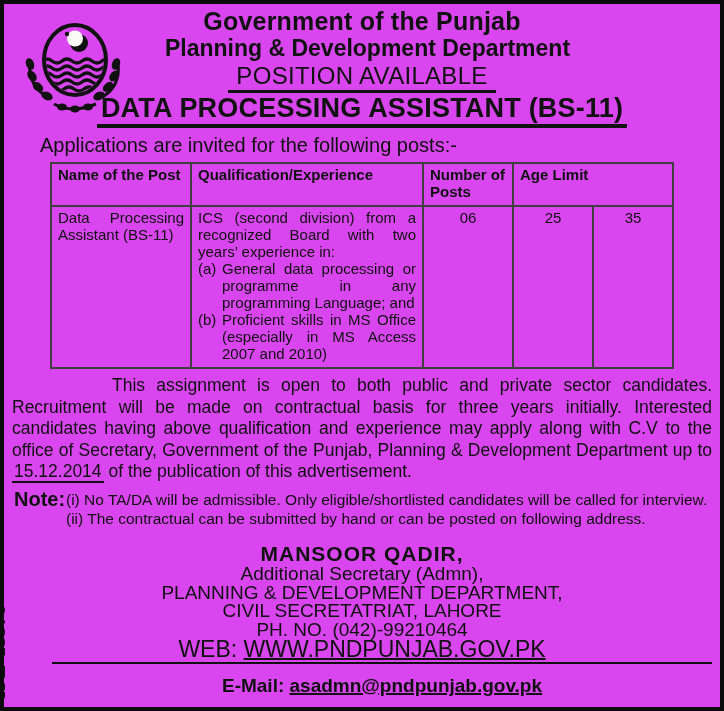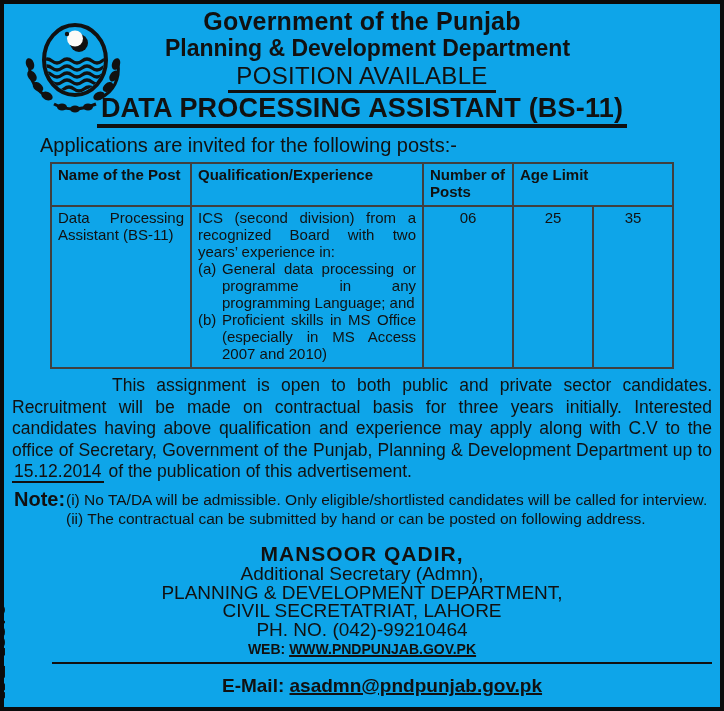--- a/index.html
+++ b/index.html
@@ -1,19 +1,19 @@
 <!DOCTYPE html>
 <html><head>
 <meta charset="utf-8">
 <style>
   html,body { margin:0; padding:0; background:#e8e8e6; }
   .ad {
     position:relative; box-sizing:border-box;
     width:724px; height:711px; margin:0 auto;
-    background:#0ea5e9; color:#111;
+    background:#d946ef; color:#111;
     border:4px solid #0b0b0b; overflow:hidden;
     font-family:"Liberation Sans", sans-serif;
   }
   
   .logo { position:absolute; left:16px; top:10px; width:106px; height:112px; }
   .hdr { text-align:center; padding-top:4px; }
   .org  { font-size:25px; font-weight:bold; line-height:27px; letter-spacing:.2px; }
   .dept { font-size:23px; font-weight:bold; line-height:26px;padding-left:11px; }
   .t1wrap { margin-top:2px; }
   .t1 { display:inline-block; font-size:24px; font-weight:normal; line-height:26px;
@@ -41,21 +41,21 @@
   .para .indent { display:inline-block; width:100px; }
   .date { font-weight:normal; border-bottom:2px solid #111; padding:0 2px; }
   
   .note { display:flex; margin:7px 6px 0 10px; font-size:15.5px; line-height:19px; }
   .note-label { flex:none; width:52px; font-weight:bold; font-size:20px; }
   .note-items { flex:1; }
   
   .contact { position:absolute; left:8px; right:8px; bottom:10px; text-align:center; }
   .c-name  { font-size:21px; font-weight:bold; line-height:22px; letter-spacing:1px; }
   .c-line  { font-size:19px; line-height:18.5px; }
-  .c-web   { font-size:14px; font-weight:bold; line-height:20px; }
+  .c-web   { font-size:23px; font-weight:normal; line-height:20px; }
   .c-web .lnk, .c-email .lnk { text-decoration:underline; text-decoration-thickness:2px; }
   .c-email-row { border-top:2px solid #111; margin:3px 0 0 40px; padding-top:11px; }
   .c-email { font-size:19px; font-weight:bold; line-height:22px; }
   
   .refcode { position:absolute; left:6px; bottom:8px;
              transform:rotate(-90deg); transform-origin:0 100%;
              font-family:"Liberation Serif", serif; font-weight:bold;
              font-size:20px; white-space:nowrap; letter-spacing:.5px; }
 </style>
 </head>

